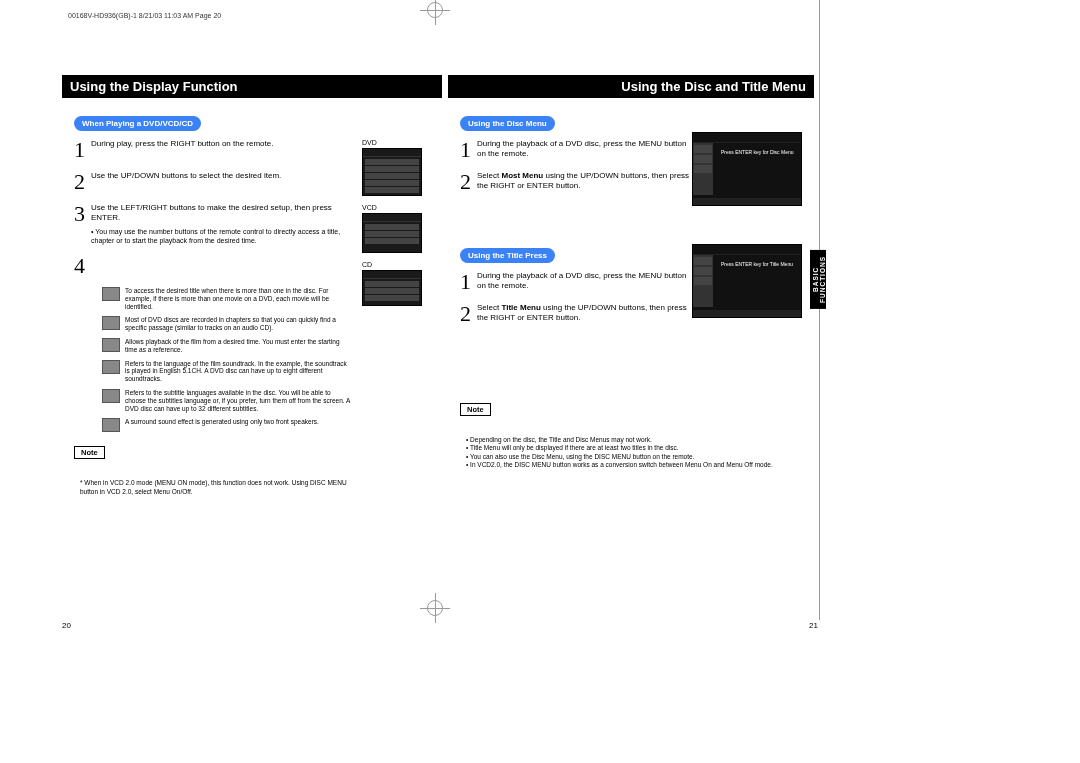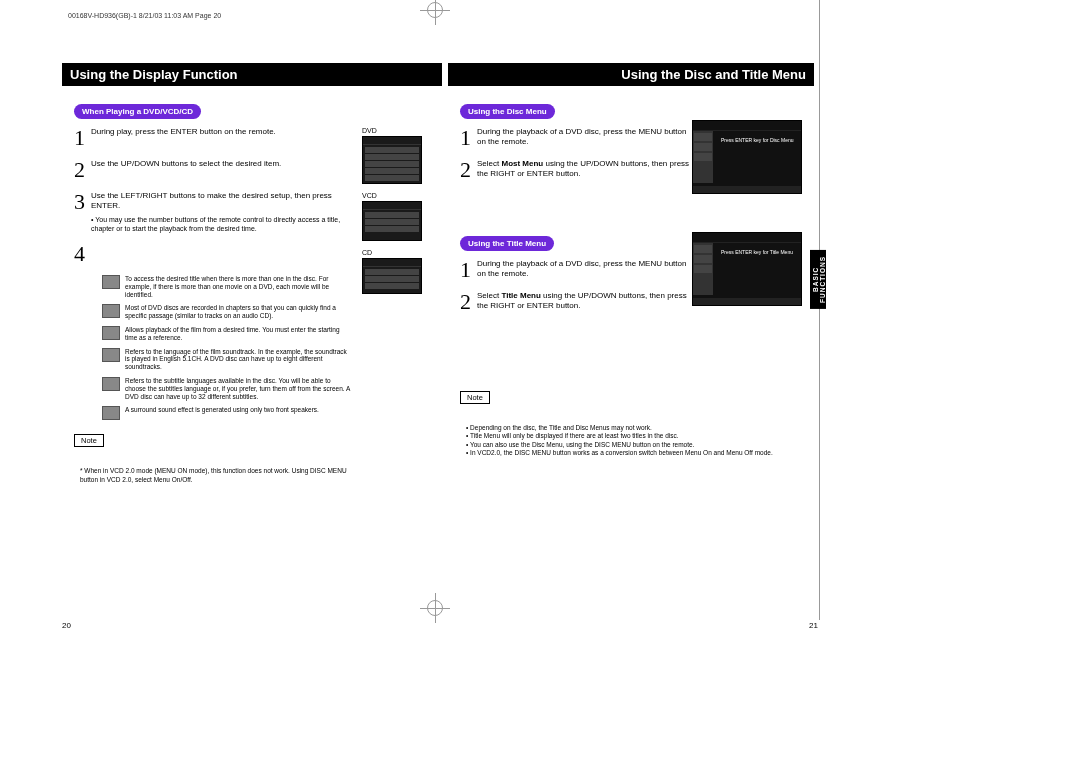--- a/index.html
+++ b/index.html
@@ -43,26 +43,26 @@
     position: relative;
     padding: 8px 12px 8px 12px;
   }
   .page-right { padding-left: 18px; padding-right: 20px; }
   .title-bar {
     background: #000;
     color: #fff;
     font-weight: bold;
     font-size: 13px;
     padding: 4px 8px;
-    margin: 0 -12px 14px -12px;
+    margin: 12px -12px 14px -12px;
   }
   .title-bar.right { text-align: right; }
   .subhead {
     display: inline-block;
-    background: #6d28d9;
+    background: #3b82f6;
     color: #fff;
     font-weight: bold;
     font-size: 8px;
     padding: 3px 8px;
     border-radius: 10px;
     margin-bottom: 8px;
   }
   .columns { display: flex; gap: 10px; }
   .col-main { flex: 1; }
   .col-side { width: 68px; font-size: 7px; }
@@ -70,21 +70,21 @@
   .step-num { font-size: 22px; font-weight: normal; line-height: 1; font-family: Times, serif; }
   .step-txt { line-height: 1.3; }
   .step-txt .sub { font-size: 7px; display: block; margin-top: 3px; }
   .pictos { padding-left: 28px; }
   .picto-row { display: flex; gap: 5px; margin-bottom: 6px; font-size: 6.5px; line-height: 1.2; }
   .picto { width: 18px; height: 14px; background: #888; border: 1px solid #555; flex-shrink: 0; }
   .note-box {
     display: inline-block;
     border: 1px solid #000;
     font-size: 7.5px;
-    font-weight: normal;
+    font-weight: bold;
     padding: 1px 6px;
     margin: 8px 0 20px 0;
   }
   .note-text { font-size: 6.5px; line-height: 1.3; padding-left: 6px; }
   .note-text.bullets div::before { content: "• "; }
   .footer-pn {
     position: absolute;
     bottom: -35px;
     font-size: 8px;
   }
@@ -145,21 +145,21 @@
 
   <div class="page">
     <div class="title-bar">Using the Display Function</div>
     <div class="subhead">When Playing a DVD/VCD/CD</div>
 
     <div class="columns">
       <div class="col-main">
 
         <div class="step">
           <div class="step-num">1</div>
-          <div class="step-txt">During play, press the ENTER button on the remote.</div>
+          <div class="step-txt">During play, press the RIGHT button on the remote.</div>
         </div>
         <div class="step">
           <div class="step-num">2</div>
           <div class="step-txt">Use the UP/DOWN buttons to select the desired item.</div>
         </div>
         <div class="step">
           <div class="step-num">3</div>
           <div class="step-txt">
             <span>Use the LEFT/RIGHT buttons to make the desired setup, then press ENTER.</span>
             <span class="sub">• You may use the number buttons of the remote control to directly access a title, chapter or to start the playback from the desired time.</span>
@@ -264,21 +264,21 @@
             </div>
           <div class="bs-msg">Press ENTER key for Disc Menu</div>
           <div class="bs-bot"></div>
         </div>
       </div>
     </div>
 
     
     <div class="right-area" style="margin-top:28px">
       <div class="right-text">
-        <div class="subhead">Using the Title Menu</div>
+        <div class="subhead">Using the Title Press</div>
         <div class="step">
           <div class="step-num">1</div>
           <div class="step-txt">During the playback of a DVD disc, press the MENU button on the remote.</div>
         </div>
         <div class="step">
           <div class="step-num">2</div>
           <div class="step-txt">
             <span>Select </span><b>Title Menu</b><span> using the UP/DOWN buttons, then press the RIGHT or ENTER button.</span>
           </div>
         </div>

